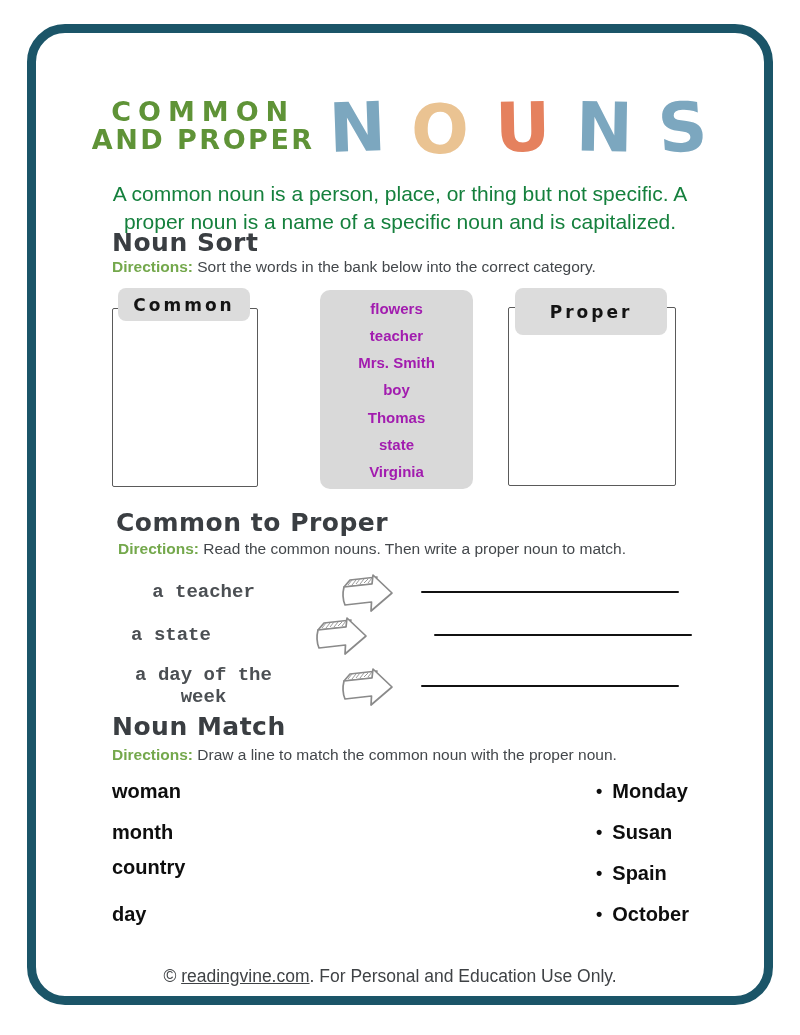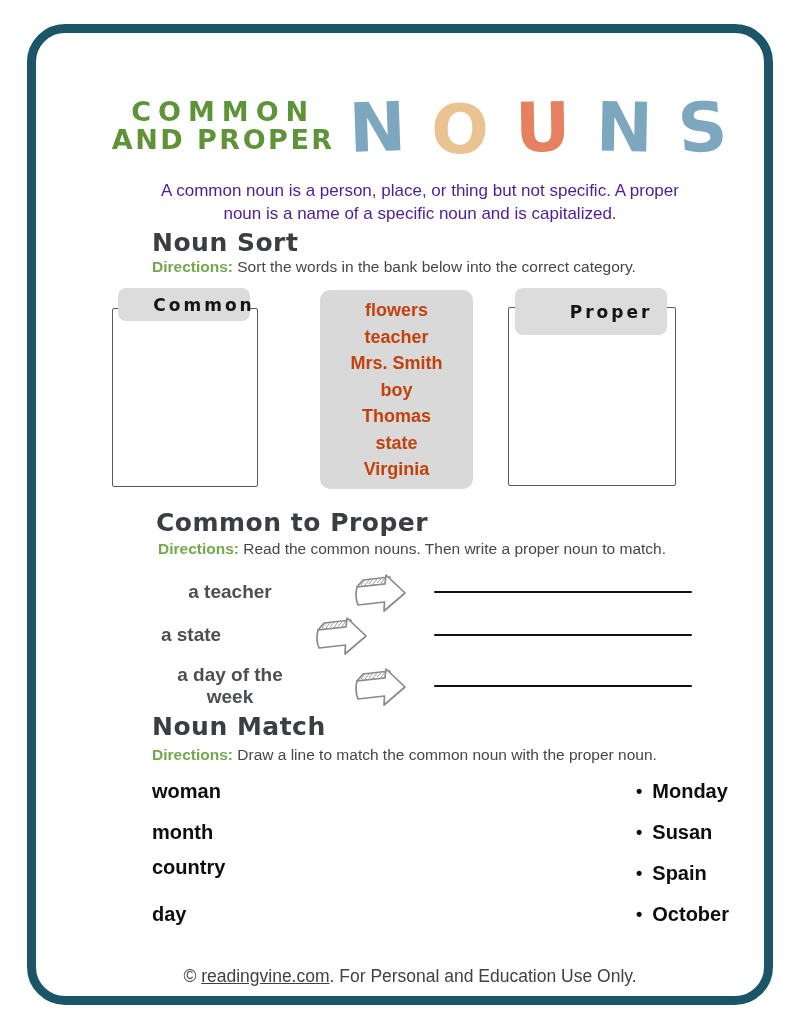--- a/index.html
+++ b/index.html
@@ -1,59 +1,59 @@
 <!DOCTYPE html>
 <html><head>
 <meta charset="utf-8">
 <style>
   * { margin:0; padding:0; box-sizing:border-box; }
   html,body { width:800px; height:1035px; background:#ffffff; overflow:hidden;
               font-family:"Liberation Sans", sans-serif; }
   .frame { position:absolute; left:27px; top:24px; width:746px; height:981px;
            border:9px solid #1b5568; border-radius:38px; background:#fff; }
-  .abs { position:absolute;padding-left:40px; }
+  .abs { position:absolute; }
 
   
   .title-row { left:0; top:96px; width:800px; display:flex; justify-content:center;
                align-items:flex-end; gap:14px; }
   .title-green { text-align:center; color:#5f9337; font-family:"DejaVu Sans", sans-serif;
                  font-weight:800; line-height:1.05; padding-bottom:6px; }
   .title-green .l1 { font-size:27px; letter-spacing:7px; display:block; }
   .title-green .l2 { font-size:27px; letter-spacing:2.5px; display:block; }
   .title-nouns { font-family:"DejaVu Sans", sans-serif; font-weight:800; font-size:68px;
                  line-height:0.95; letter-spacing:1px; white-space:nowrap; }
   .title-nouns span { display:inline-block; }
   .title-nouns .r1 { transform:rotate(-2deg); }
   .title-nouns .r2 { transform:rotate(2deg) translateY(2px); }
   .title-nouns .r3 { transform:rotate(-1deg); }
   .title-nouns .r4 { transform:rotate(1deg); }
   .title-nouns .r5 { transform:rotate(-4deg); }
 
-  .description { left:100px; top:180px; width:600px; text-align:center; font-size:17px;
-                 font-weight:500; color:#4c1d95; line-height:1.33; }
+  .description { left:100px; top:180px; width:600px; text-align:center; font-size:21px;
+                 font-weight:500; color:#15803d; line-height:1.33; }
 
   
   .sec-head { font-family:"DejaVu Sans", sans-serif; font-weight:800; font-size:25px;
               color:#3a3e42; letter-spacing:0.5px; }
   .directions { font-size:15.5px; line-height:1.2; }
   .directions .dlabel { color:#74a84c; font-weight:600; }
   .directions .dtext  { color:#43474b; font-weight:500; }
 
   
   .sort-box { border:1.3px solid #5a5a5a; border-radius:2px; background:#fff; }
   .sort-tab { background:#dcdcdc; border-radius:8px; display:flex; align-items:center;
               justify-content:center; font-family:"DejaVu Sans", sans-serif;
               font-weight:800; font-size:17px; letter-spacing:3px; color:#141414; }
   .word-bank { background:#d9d9d9; border-radius:10px; display:flex; flex-direction:column;
                justify-content:space-between; padding:10px 8px 9px; text-align:center; }
-  .word-bank .word { font-size:18px; font-weight:600; color:#c2410c; }
+  .word-bank .word { font-size:15px; font-weight:600; color:#a21caf; }
 
   
   .cp-row { left:112px; width:580px; height:44px; display:flex; align-items:center; }
-  .cp-label { width:183px; text-align:center; font-size:19px; font-weight:600; color:#4b4f53; }
+  .cp-label { width:183px; text-align:center; font-size:19px; font-weight:600; color:#4b4f53;font-family:Liberation Mono, monospace; }
   .cp-arrow { width:62px; margin-left:42px; flex:0 0 auto; }
   .cp-line { flex:0 0 258px; margin-left:22px; height:2.6px; background:#111; border-radius:2px; }
 
   
   .nm-word { left:112px; font-size:20px; font-weight:700; color:#0e0e0e; }
   .nm-proper { left:596px; font-size:20px; font-weight:700; color:#0e0e0e;
                display:flex; align-items:center; }
   .nm-proper .bullet { font-size:18px; margin-right:10px; color:#0e0e0e; }
 
   

